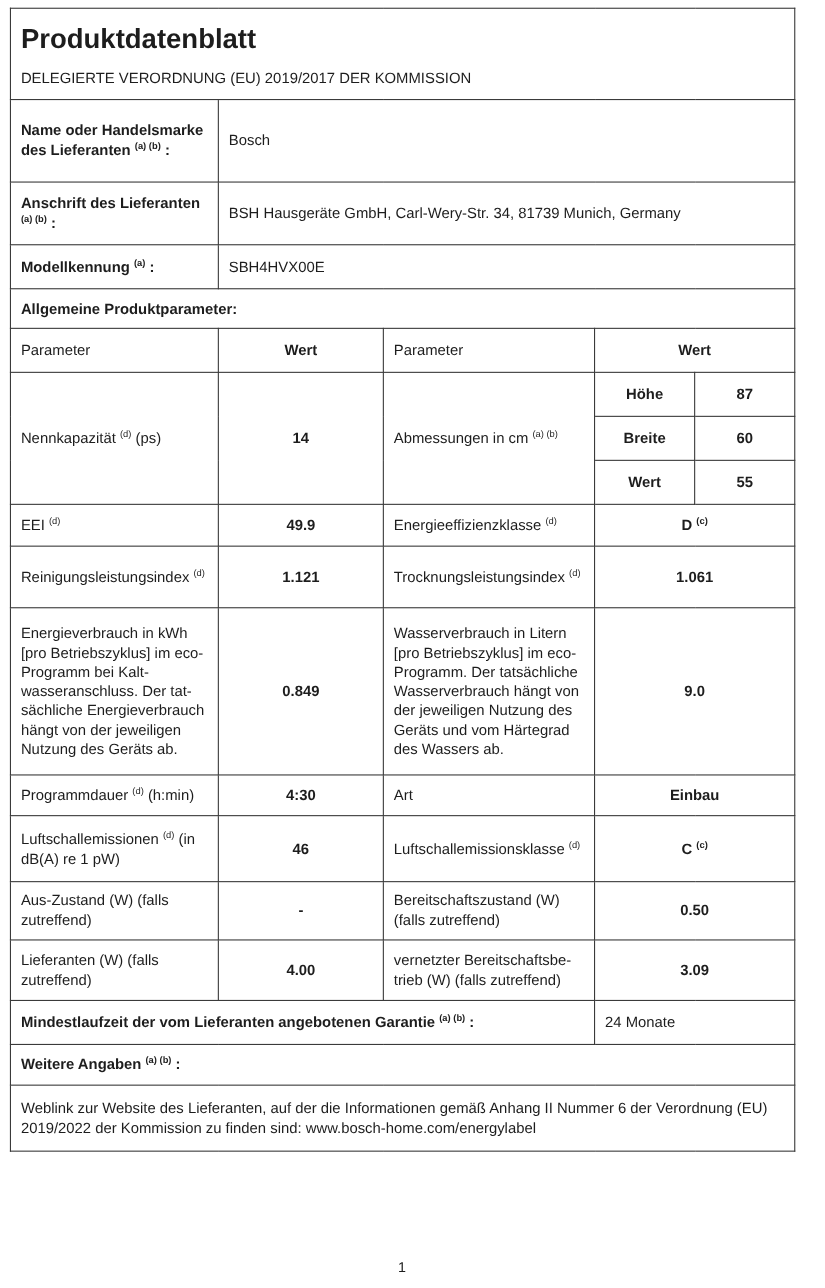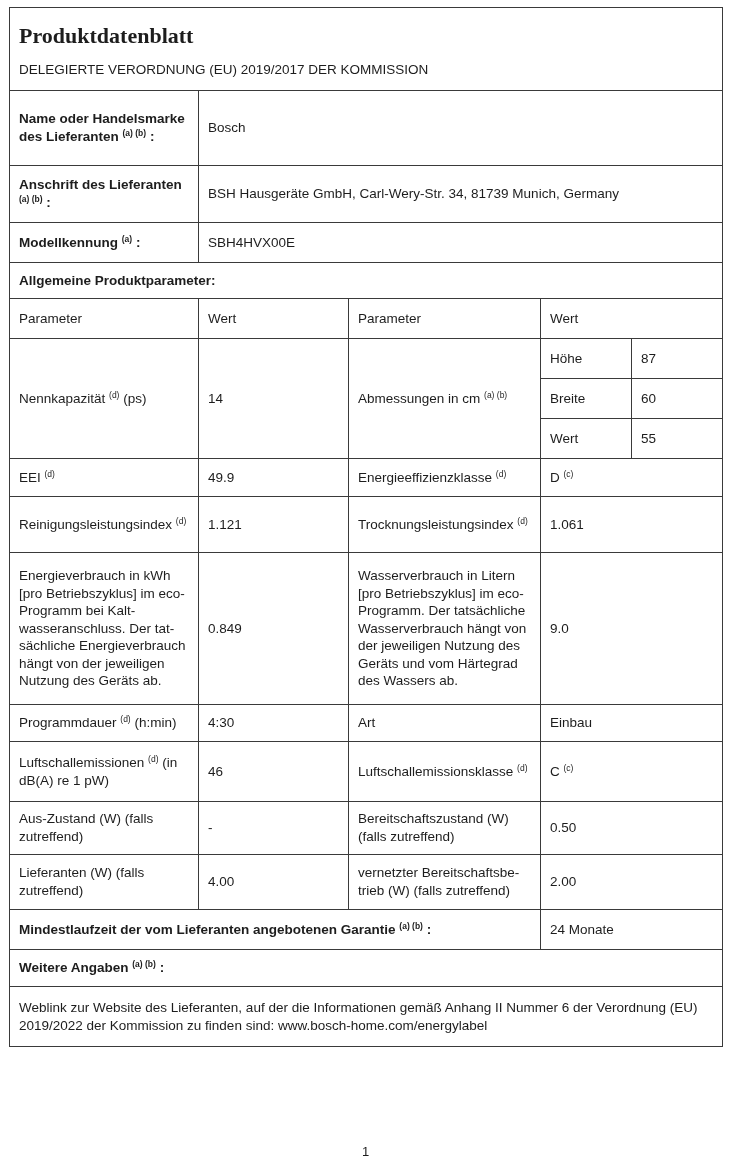--- a/index.html
+++ b/index.html
@@ -24,32 +24,31 @@
     line-height: 1.3;
   }
   table.datasheet td {
     border: 1.5px solid #3a3a3a;
     padding: 3px 9px;
     vertical-align: middle;
     overflow: hidden;
     word-wrap: break-word;
   }
   .b { font-weight: bold; }
-  .c { text-align: left; }
+  .c { text-align: center; font-weight: bold; }
   sup {
     font-size: 8.5px;
     line-height: 0;
     vertical-align: super;
   }
   .head-cell { padding: 6px 9px 4px 9px !important; }
   .doc-title {
-    font-size: 22px;
+    font-size: 25px;
     font-weight: bold;
     margin: 4px 0 0 0;
-    font-family: Liberation Serif, serif;
   }
   .doc-reg {
     font-size: 13.5px;
     margin: 10px 0 4px 0;
   }
   .footer {
     position: absolute;
     left: 9px; top: 1144px;
     width: 713px;
     font-size: 13px;
@@ -168,21 +167,21 @@
       <td><span>Aus-Zustand (W) (falls zutreffend)</span></td>
       <td class="c">-</td>
       <td><span>Bereitschaftszustand (W) (falls zutreffend)</span></td>
       <td colspan="2" class="c"><span>0.50</span></td>
     </tr>
 
     <tr style="height:55px">
       <td><span>Lieferanten (W) (falls zutreffend)</span></td>
       <td class="c">4.00</td>
       <td><span>vernetzter Bereitschaftsbe­trieb (W) (falls zutreffend)</span></td>
-      <td colspan="2" class="c"><span>2.00</span></td>
+      <td colspan="2" class="c"><span>3.09</span></td>
     </tr>
 
     <tr style="height:40px">
       <td colspan="3" class="b"><span>Mindestlaufzeit der vom Lieferanten angebotenen Garantie </span><sup>(a) (b)</sup><span> :</span></td>
       <td colspan="2">24 Monate</td>
     </tr>
 
     <tr style="height:37px">
       <td colspan="5" class="b"><span>Weitere Angaben </span><sup>(a) (b)</sup><span> :</span></td>
     </tr>

